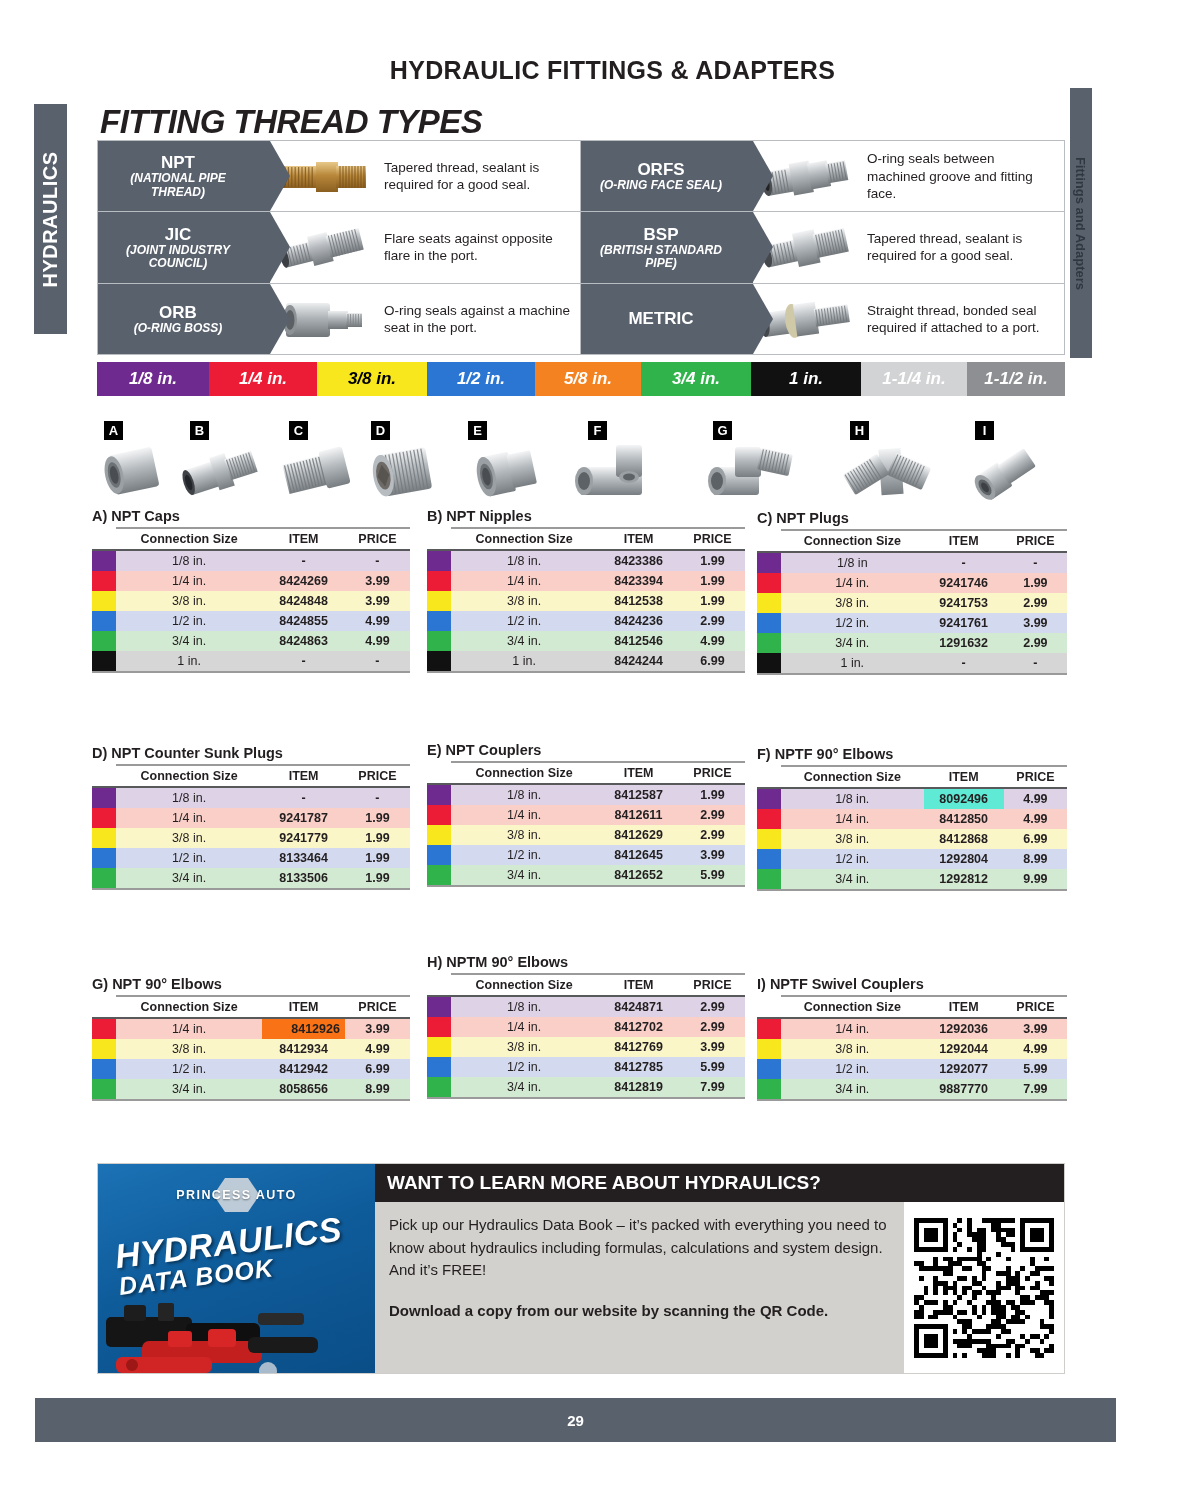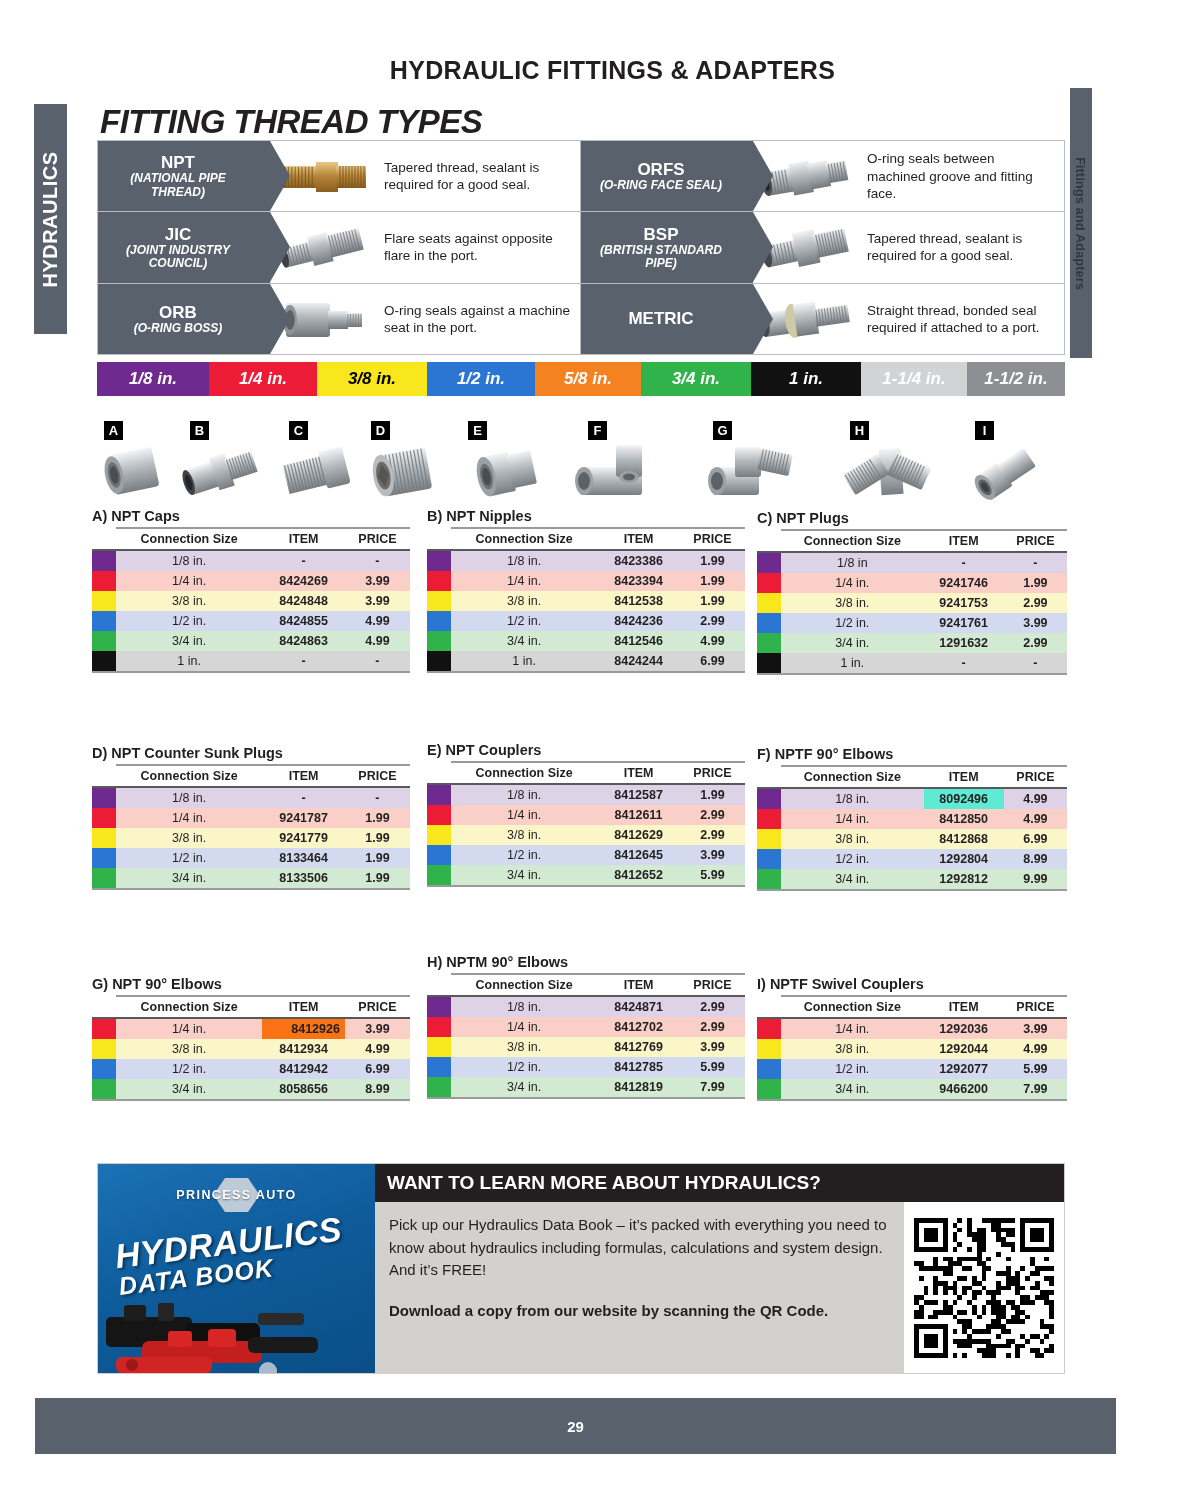--- a/index.html
+++ b/index.html
@@ -179,21 +179,21 @@
   .banner-text p.bold { font-weight:bold; margin-bottom:0; }
   .qr-wrap {
     width:160px; flex:none; background:#fff;
     display:flex; align-items:center; justify-content:center;
     margin:-12px -12px -8px 6px;
   }
 
   
   .footer {
     position:absolute; left:35px; top:1398px;
-    width:1081px; height:56px;
+    width:1081px; height:44px;
     background:#59616d;
     color:#fff;
     display:flex; align-items:center; justify-content:center;
     font-size:15px; font-weight:bold;
   }
 </style>
 </head>
 <body>
 
 <div class="page-title">HYDRAULIC FITTINGS &amp; ADAPTERS</div>
@@ -1124,21 +1124,21 @@
           </tr>
           <tr>
             <td class="swatch" style="background: rgb(42, 118, 210);"></td>
             <td class="size" style="background: rgb(211, 218, 239);">1/2 in.</td>
             <td class="item" style="background: rgb(211, 218, 239);">1292077</td>
             <td class="price" style="background: rgb(211, 218, 239);">5.99</td>
           </tr>
           <tr>
             <td class="swatch" style="background: rgb(47, 179, 74);"></td>
             <td class="size" style="background: rgb(210, 233, 210);">3/4 in.</td>
-            <td class="item" style="background: rgb(210, 233, 210);">9466200</td>
+            <td class="item" style="background: rgb(210, 233, 210);">9887770</td>
             <td class="price" style="background: rgb(210, 233, 210);">7.99</td>
           </tr>
         </tbody>
         <tfoot>
           <tr>
             <td colspan="4"></td>
           </tr>
         </tfoot>
       </table>
     </div>

